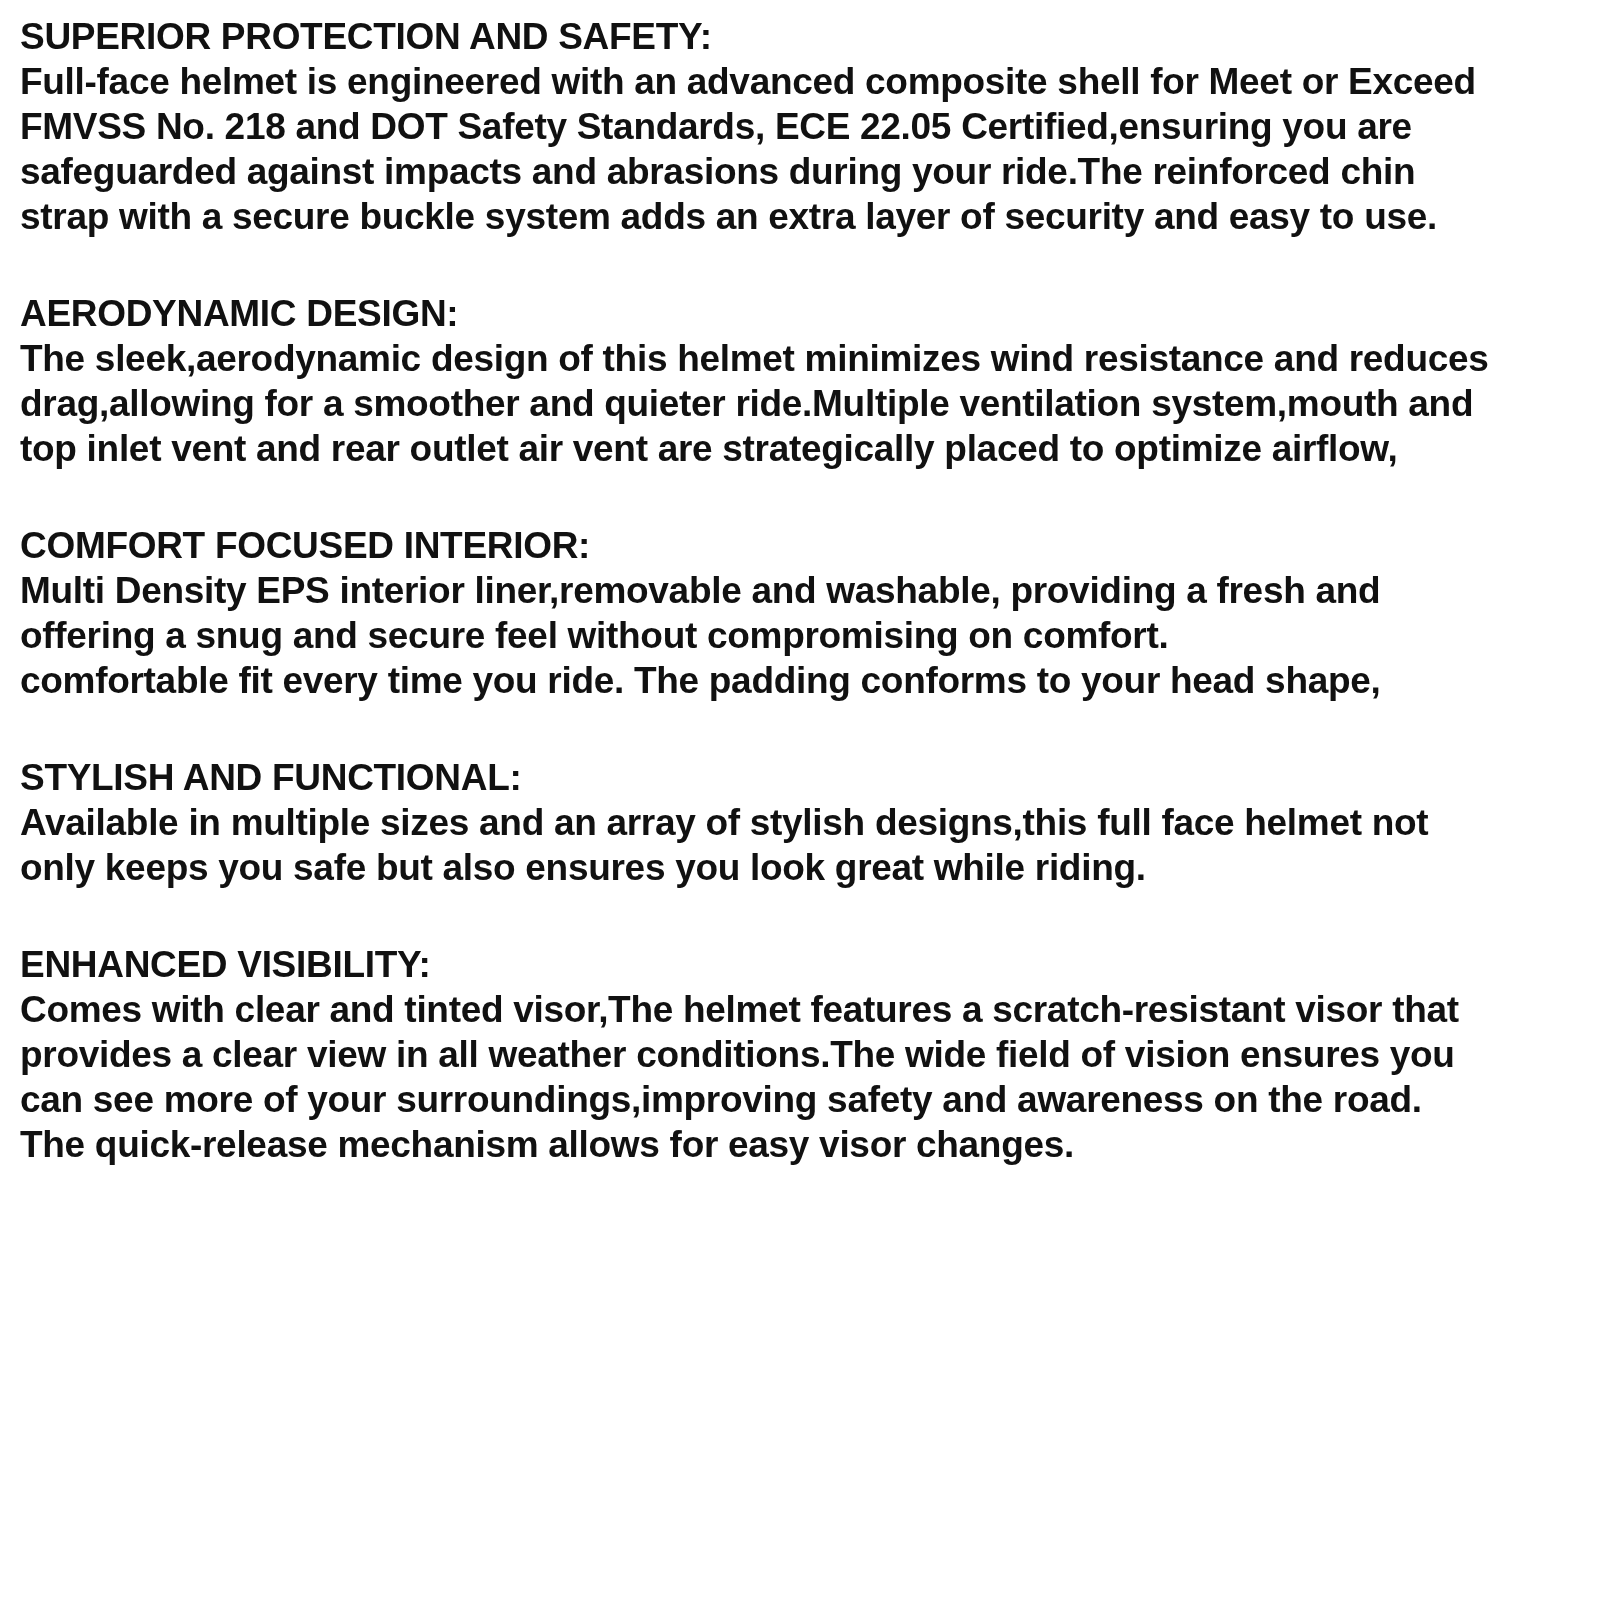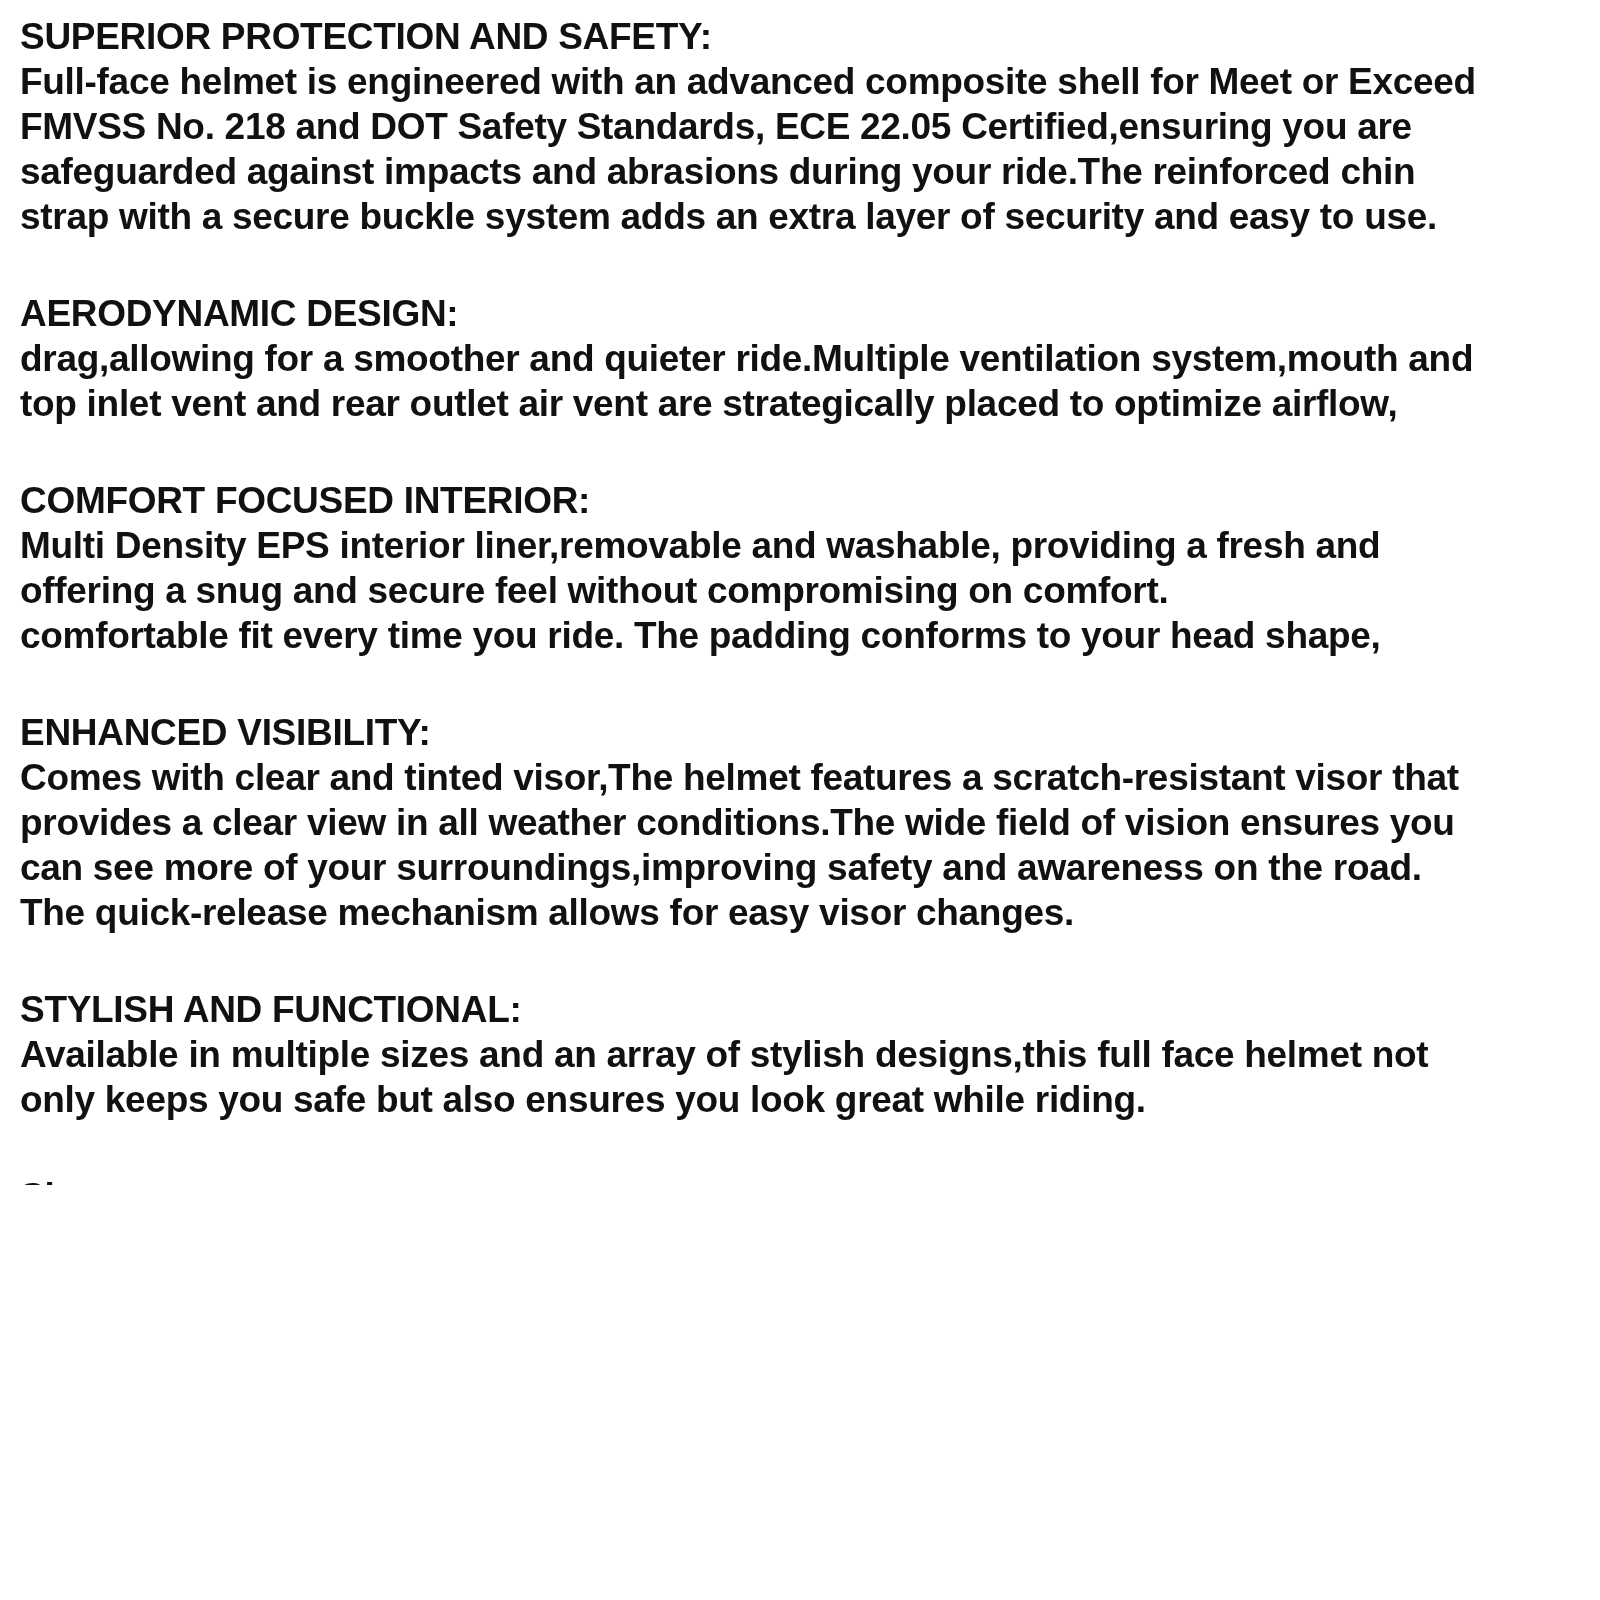--- a/index.html
+++ b/index.html
@@ -55,43 +55,44 @@
   <div class="section">
     <div class="heading">SUPERIOR PROTECTION AND SAFETY:</div>
     <div class="line">Full-face helmet is engineered with an advanced composite shell for Meet or Exceed</div>
     <div class="line">FMVSS No. 218 and DOT Safety Standards, ECE 22.05 Certified,ensuring you are</div>
     <div class="line">safeguarded against impacts and abrasions during your ride.The reinforced chin</div>
     <div class="line">strap with a secure buckle system adds an extra layer of security and easy to use.</div>
   </div>
 
   <div class="section">
     <div class="heading">AERODYNAMIC DESIGN:</div>
+    <div class="line">The sleek,aerodynamic design of this helmet minimizes wind resistance and reduces</div>
     <div class="line">drag,allowing for a smoother and quieter ride.Multiple ventilation system,mouth and</div>
     <div class="line">top inlet vent and rear outlet air vent are strategically placed to optimize airflow,</div>
   </div>
 
   <div class="section">
     <div class="heading">COMFORT FOCUSED INTERIOR:</div>
     <div class="line">Multi Density EPS interior liner,removable and washable, providing a fresh and</div>
     <div class="line">offering a snug and secure feel without compromising on comfort.</div>
     <div class="line">comfortable fit every time you ride. The padding conforms to your head shape,</div>
   </div>
 
   <div class="section">
+    <div class="heading">STYLISH AND FUNCTIONAL:</div>
+    <div class="line">Available in multiple sizes and an array of stylish designs,this full face helmet not</div>
+    <div class="line">only keeps you safe but also ensures you look great while riding.</div>
+  </div>
+
+  <div class="section">
     <div class="heading">ENHANCED VISIBILITY:</div>
     <div class="line">Comes with clear and tinted visor,The helmet features a scratch-resistant visor that</div>
     <div class="line">provides a clear view in all weather conditions.The wide field of vision ensures you</div>
     <div class="line">can see more of your surroundings,improving safety and awareness on the road.</div>
     <div class="line">The quick-release mechanism allows for easy visor changes.</div>
-  </div>
-
-  <div class="section">
-    <div class="heading">STYLISH AND FUNCTIONAL:</div>
-    <div class="line">Available in multiple sizes and an array of stylish designs,this full face helmet not</div>
-    <div class="line">only keeps you safe but also ensures you look great while riding.</div>
   </div>
 
   <div class="section">
     <div class="heading">Size :</div>
 
     <div class="size-row">
       <span class="size-label">S</span><span class="size-cm">53-54 CM</span><span class="size-inch">20.9-21.3 Inch</span>
     </div>
 
     <div class="size-row">

